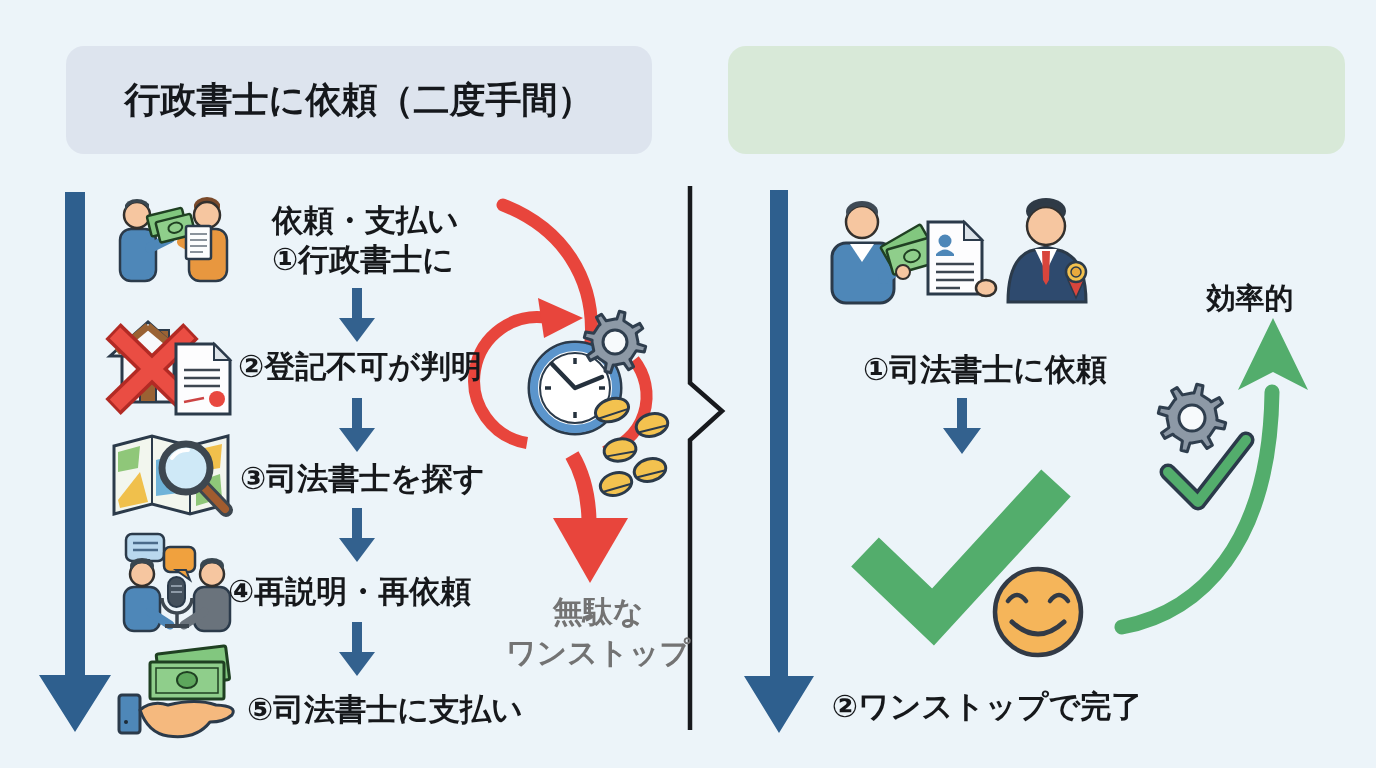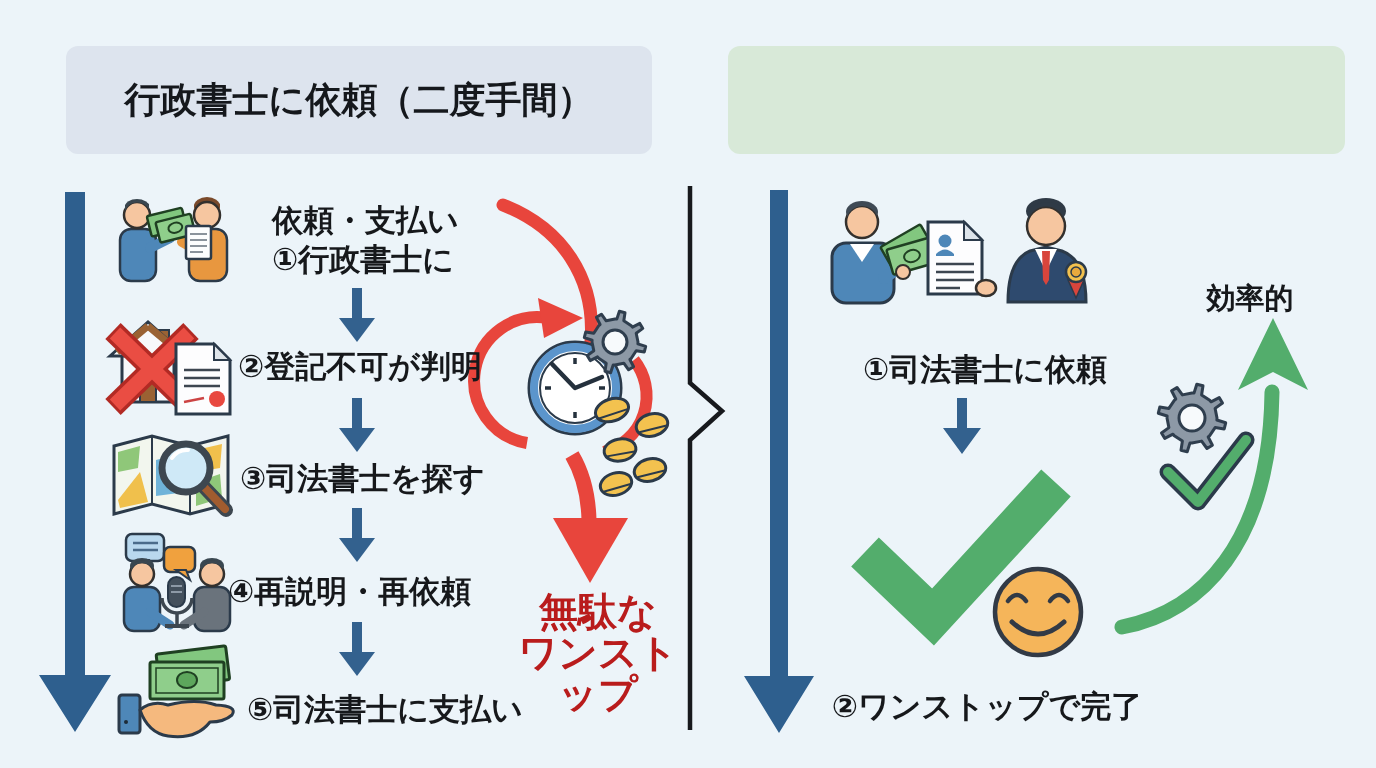--- a/index.html
+++ b/index.html
@@ -1,37 +1,37 @@
 <!DOCTYPE html>
 <html><head>
 <meta charset="utf-8">
 <style>
   * { margin:0; padding:0; box-sizing:border-box; }
   html,body { width:1376px; height:768px; overflow:hidden; }
   body { font-family:"Liberation Sans","DejaVu Sans",sans-serif; }
   .canvas { position:relative; width:1376px; height:768px; background:#ecf4f9; }
 
   .header-box {
-    position:absolute; top:46px; height:108px; border-radius:12px;
+    position:absolute; top:46px; height:108px; border-radius:18px;
     display:flex; flex-direction:column; align-items:center; justify-content:center; gap:3px;
   }
   .header-left  { left:66px;  width:586px; background:#dde4ee; }
   .header-right { left:728px; width:617px; background:#d8e9d8; }
   .header-title { font-size:36px; font-weight:800; color:#15181c; white-space:nowrap; }
   .header-subtitle { font-size:27px; font-weight:700; color:#15181c; white-space:nowrap; }
 
   .step-label {
     position:absolute; font-size:31px; font-weight:800; color:#16181b;
     line-height:39px; white-space:nowrap;
   }
   .centered { text-align:center; white-space:normal; }
 
   .waste-label {
     position:absolute; left:505px; top:591px; width:186px; text-align:center;
-    font-size:39px; font-weight:800; color:#b91c1c; line-height:41px;
+    font-size:30px; font-weight:800; color:#737373; line-height:41px;
   }
   .efficiency-label {
     position:absolute; left:1185px; top:279px; width:130px; text-align:center;
     font-size:29px; font-weight:800; color:#16181b;
   }
   .art { position:absolute; left:0; top:0; }
 </style>
 </head>
 <body>
 

